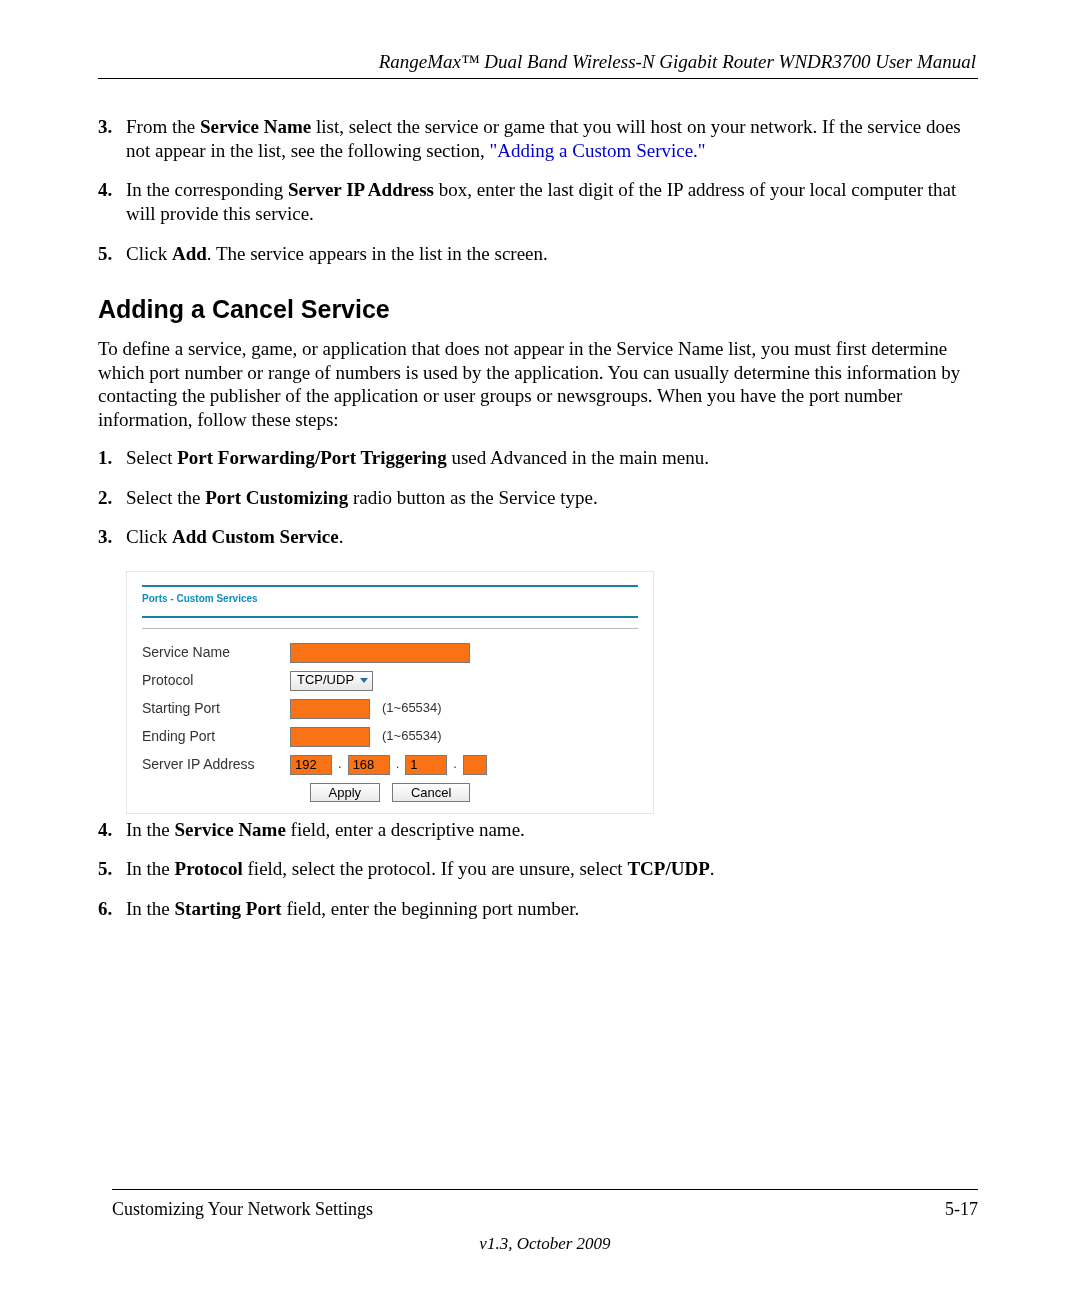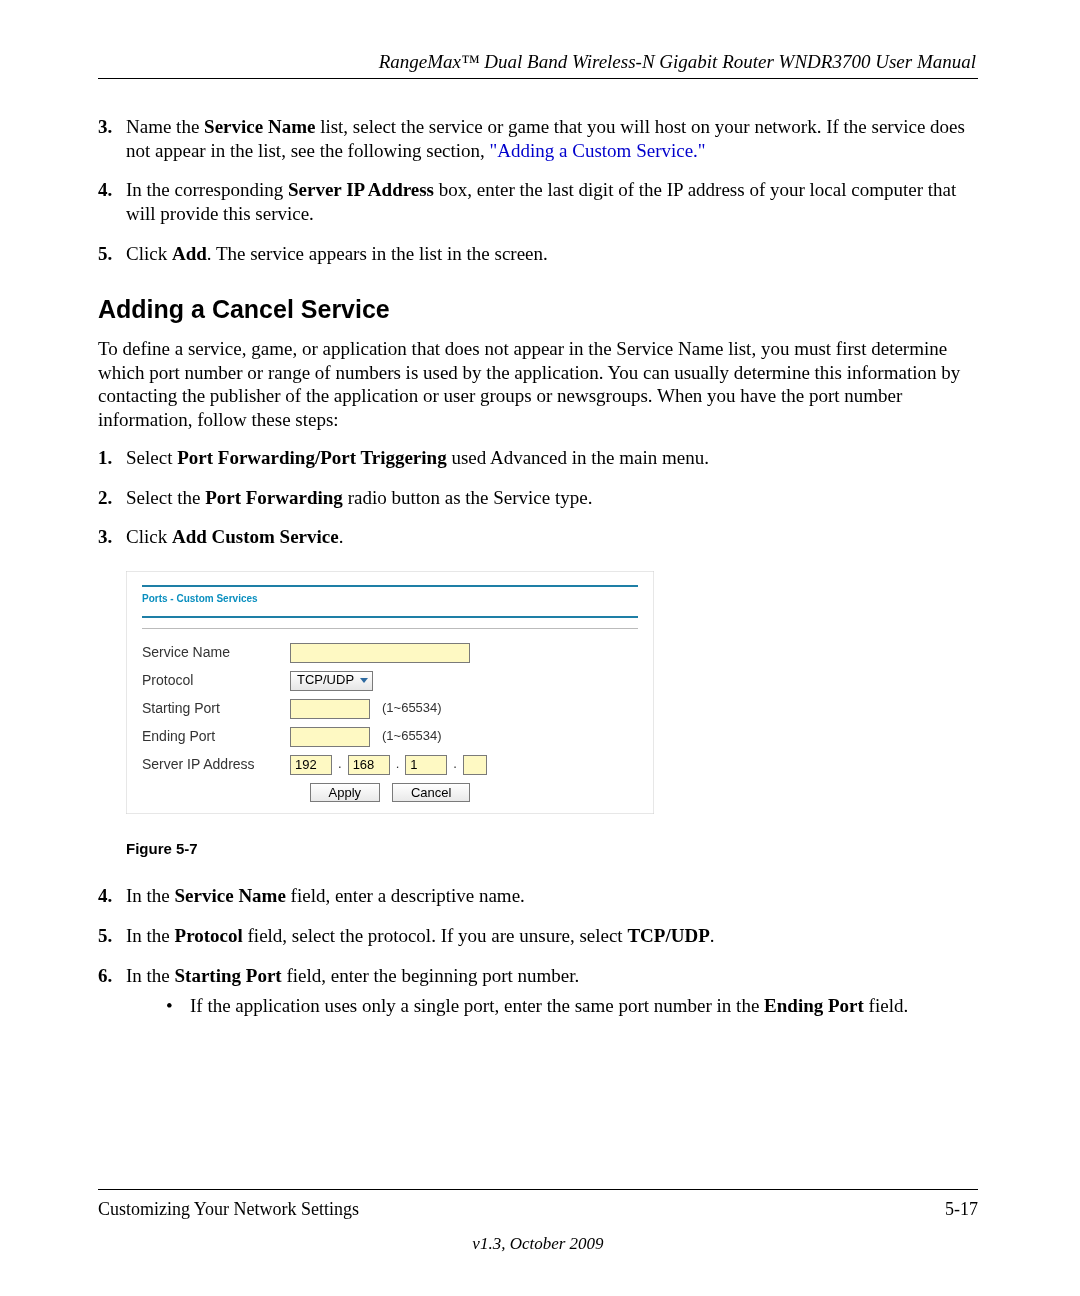--- a/index.html
+++ b/index.html
@@ -113,21 +113,21 @@
     width: 148px;
     color: #333;
   }
   .formrow .ctrl {
     display: flex;
     align-items: center;
     gap: 4px;
   }
   .tinput {
     border: 1px solid #7a7a7a;
-    background: #fef9c3;
+    background: #f97316;
     height: 20px;
     box-sizing: border-box;
     padding: 8px 4px;
     font-size: 13px;
     color: #000;
   }
   .tinput.w180 { width: 180px; }
   .tinput.w80 { width: 80px; }
   .tinput.w42 { width: 42px; }
   .tinput.w24 { width: 24px; }
@@ -172,21 +172,21 @@
     font-family: inherit;
   }
   .figcap {
     font-family: Helvetica, Arial, sans-serif;
     font-weight: bold;
     font-size: 15px;
     margin: 26px 0 26px 0;
   }
   .footer {
     position: absolute;
-    left: 98px;
+    left: 112px;
     right: 98px;
     bottom: 42px;
   }
   .footer-row {
     display: flex;
     justify-content: space-between;
     font-size: 18px;
     margin-top: 6px;
   }
   .footer-ver {
@@ -199,21 +199,21 @@
 </head>
 <body>
 
 <div class="page">
   <div class="running-head">RangeMax™ Dual Band Wireless-N Gigabit Router WNDR3700 User Manual</div>
   <div class="rule-top"></div>
 
   <ol class="steps">
     <li>
       <span class="num">3.</span>
-      <span>Name the </span><span class="bold">Service Name</span><span> list, select the service or game that you will host on your network. If the service does not appear in the list, see the following section, </span><span class="link">"Adding a Custom Service."</span>
+      <span>From the </span><span class="bold">Service Name</span><span> list, select the service or game that you will host on your network. If the service does not appear in the list, see the following section, </span><span class="link">"Adding a Custom Service."</span>
     </li>
     <li>
       <span class="num">4.</span>
       <span>In the corresponding </span><span class="bold">Server IP Address</span><span> box, enter the last digit of the IP address of your local computer that will provide this service.</span>
     </li>
     <li>
       <span class="num">5.</span>
       <span>Click </span><span class="bold">Add</span><span>. The service appears in the list in the screen.</span>
     </li>
   </ol>
@@ -221,21 +221,21 @@
   <h2 class="section">Adding a Cancel Service</h2>
   <p class="body">To define a service, game, or application that does not appear in the Service Name list, you must first determine which port number or range of numbers is used by the application. You can usually determine this information by contacting the publisher of the application or user groups or newsgroups. When you have the port number information, follow these steps:</p>
 
   <ol class="steps">
     <li>
       <span class="num">1.</span>
       <span>Select </span><span class="bold">Port Forwarding/Port Triggering</span><span> used Advanced in the main menu.</span>
     </li>
     <li>
       <span class="num">2.</span>
-      <span>Select the </span><span class="bold">Port Forwarding</span><span> radio button as the Service type.</span>
+      <span>Select the </span><span class="bold">Port Customizing</span><span> radio button as the Service type.</span>
     </li>
     <li>
       <span class="num">3.</span>
       <span>Click </span><span class="bold">Add Custom Service</span><span>.</span>
     </li>
   </ol>
 
   <div class="figwrap">
     <div class="screenshot">
       <div class="hr-teal"></div>
@@ -285,40 +285,34 @@
           <input class="tinput w24" value="" style="">
         </div>
       </div>
 
       <div class="btnrow">
         <button class="btn">Apply</button>
         <button class="btn">Cancel</button>
       </div>
     </div>
 
-    <div class="figcap">Figure 5-7</div>
   </div>
 
   <ol class="steps">
     <li>
       <span class="num">4.</span>
       <span>In the </span><span class="bold">Service Name</span><span> field, enter a descriptive name.</span>
     </li>
     <li>
       <span class="num">5.</span>
       <span>In the </span><span class="bold">Protocol</span><span> field, select the protocol. If you are unsure, select </span><span class="bold">TCP/UDP</span><span>.</span>
     </li>
     <li>
       <span class="num">6.</span>
       <span>In the </span><span class="bold">Starting Port</span><span> field, enter the beginning port number.</span>
-      <ul class="sub">
-        <li>
-          <span>If the application uses only a single port, enter the same port number in the </span><span class="bold">Ending Port</span><span> field.</span>
-        </li>
-      </ul>
     </li>
   </ol>
 
   <div class="footer">
     <div class="rule-bottom"></div>
     <div class="footer-row">
       <span>Customizing Your Network Settings</span>
       <span>5-17</span>
     </div>
     <div class="footer-ver">v1.3, October 2009</div>

